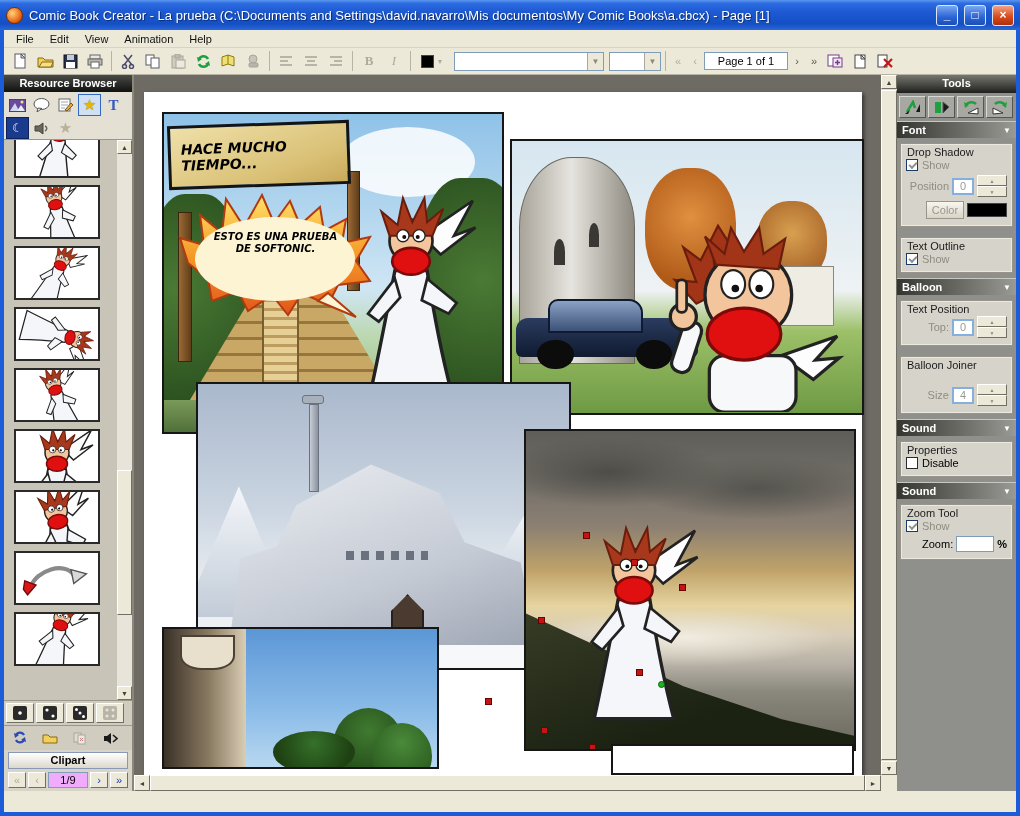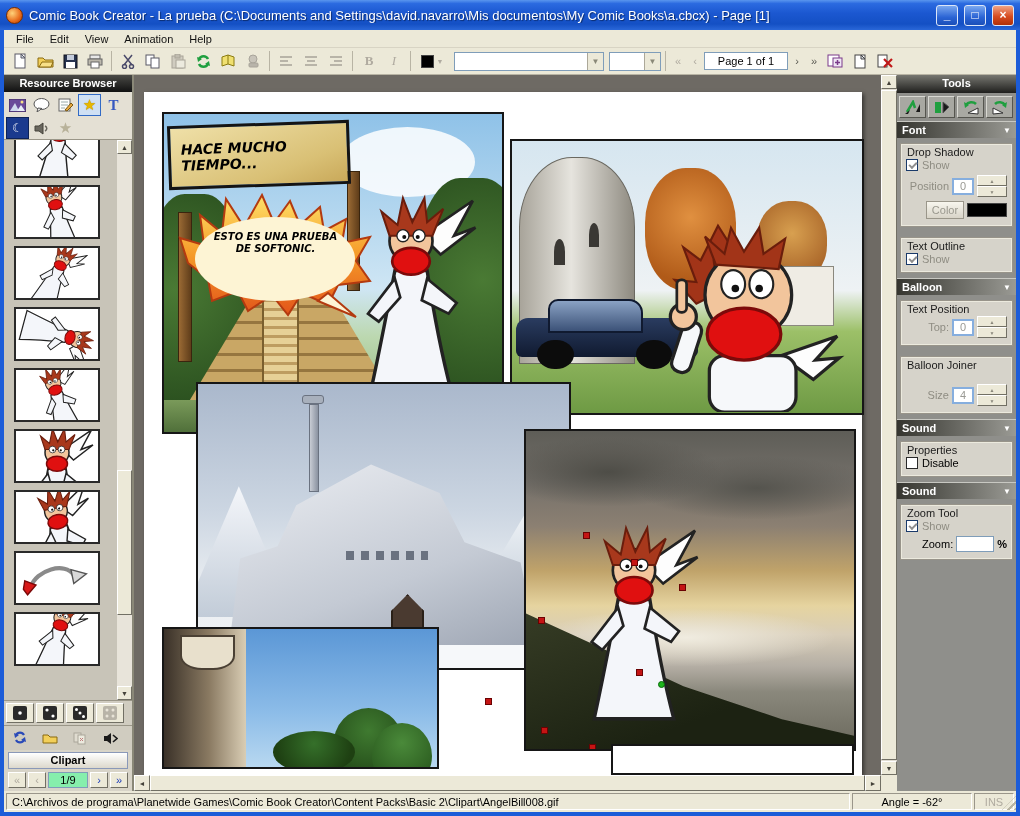--- a/index.html
+++ b/index.html
@@ -58,21 +58,21 @@
   .sb-thumb{position:absolute;background:#ece9d8;border:1px solid;border-color:#fff #716f64 #716f64 #fff;}
   .dice-row,.act-row{display:flex;gap:2px;padding:2px;background:#d0ccc0;border-top:1px solid #9a9688;}
   .die{width:28px;height:20px;background:#ece9d8;border:1px solid;border-color:#fff #716f64 #716f64 #fff;
     display:flex;align-items:center;justify-content:center;}
   .die svg{display:block;}
   .act{width:28px;height:20px;display:flex;align-items:center;justify-content:center;}
   .clipart-btn{margin:2px 4px;height:17px;background:linear-gradient(#fff,#dcd8cc);
     border:1px solid #8a98b8;text-align:center;line-height:15px;font-weight:bold;}
   .rb-nav{display:flex;align-items:center;gap:2px;padding:1px 4px 3px 4px;}
   .rb-nav .navg{width:18px;height:16px;background:#ece9d8;border:1px solid;border-color:#fff #716f64 #716f64 #fff;}
-  .pg-ind{flex:1;height:16px;background:#86efac;border:1px solid #7f9db9;text-align:center;line-height:14px;}
+  .pg-ind{flex:1;height:16px;background:#f0abfc;border:1px solid #7f9db9;text-align:center;line-height:14px;}
   
   .canvas{flex:1;position:relative;background:#6e6a64;overflow:hidden;}
   .comic-page{position:absolute;left:10px;top:17px;width:718px;height:683px;background:#fff;
     box-shadow:2px 2px 4px rgba(0,0,0,.5);}
   .cpanel{position:absolute;border:2px solid #161616;background:#fff;overflow:hidden;}
   .plain{border:none;}
   .handle{position:absolute;width:7px;height:7px;background:#c41414;border:1px solid #6a0202;z-index:30;}
   .handle.green{background:#1db51d;border-color:#0a6a0a;border-radius:50%;}
   .caption-box{position:absolute;z-index:20;background:linear-gradient(160deg,#efe0a8,#d9c075 70%,#c9a95a);
     border:3px solid #141414;transform:rotate(-2deg);display:flex;align-items:center;
@@ -700,20 +700,14 @@
         <div class="dis"><span class="cb checked"></span><span>Show</span></div>
         <div class="spin-row">
           <span>Zoom:</span>
           <input class="zoomfield" value="" style="">
           <span style="font-weight:bold">%</span>
         </div>
       </div>
     </div>
   </div>
 
-  <div class="statusbar">
-    <div class="cell" style="flex:1">C:\Archivos de programa\Planetwide Games\Comic Book Creator\Content Packs\Basic 2\Clipart\AngelBill008.gif</div>
-    <div class="cell" style="width:120px;text-align:center">Angle = -62°</div>
-    <div class="cell gray" style="width:40px;text-align:center">INS</div>
-    <div class="grip"></div>
-  </div>
 
 </div>
 
 </body></html>

